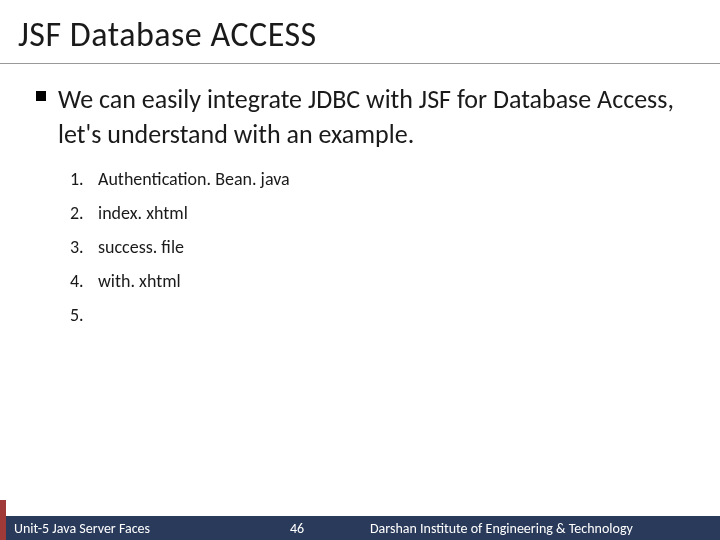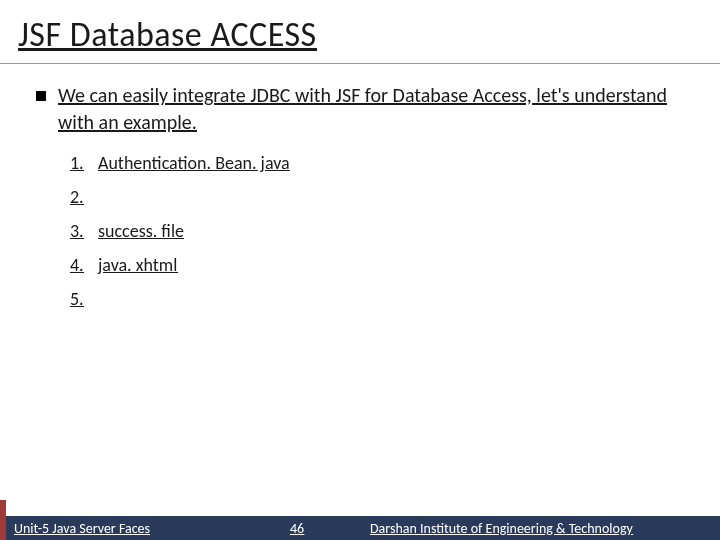--- a/index.html
+++ b/index.html
@@ -1,15 +1,15 @@
 <!DOCTYPE html>
 <html><head>
   <meta charset="utf-8">
   <style>
-    * { margin: 0; padding: 0; box-sizing: border-box; text-decoration: underline; }
+    * { margin: 0; padding: 0; box-sizing: border-box; }
     body {
       width: 720px;
       height: 540px;
       font-family: Calibri, Arial, sans-serif;
       background: #fff;
       position: relative;
       overflow: hidden;
     }
     .slide {
       width: 100%;
@@ -24,21 +24,21 @@
       border-bottom: 1px solid #999;
       letter-spacing: 0.5px;
     }
     .content {
       padding: 18px 36px 0 36px;
     }
     .bullet-item {
       display: flex;
       align-items: flex-start;
       margin-bottom: 16px;
-      font-size: 20px;
+      font-size: 26px;
       color: #1a1a1a;
       line-height: 1.35;
     }
     .bullet-marker {
       width: 10px;
       height: 10px;
       background: #000;
       margin-top: 9px;
       margin-right: 12px;
       flex-shrink: 0;
@@ -109,28 +109,29 @@
     </div>
 
 
     <div class="numbered-list">
       <div class="numbered-item">
         <span class="num-marker">1.</span>
         <span>Authentication. Bean. java</span>
       </div>
       <div class="numbered-item">
         <span class="num-marker">2.</span>
+        <span>index. xhtml</span>
       </div>
       <div class="numbered-item">
         <span class="num-marker">3.</span>
         <span>success. file</span>
       </div>
       <div class="numbered-item">
         <span class="num-marker">4.</span>
-        <span>java. xhtml</span>
+        <span>with. xhtml</span>
       </div>
       <div class="numbered-item">
         <span class="num-marker">5.</span>
       </div>
     </div>
   </div>
 
   <div class="footer">
     <div class="footer-left">Unit-5 Java Server Faces</div>
     <div class="footer-center">46</div>

